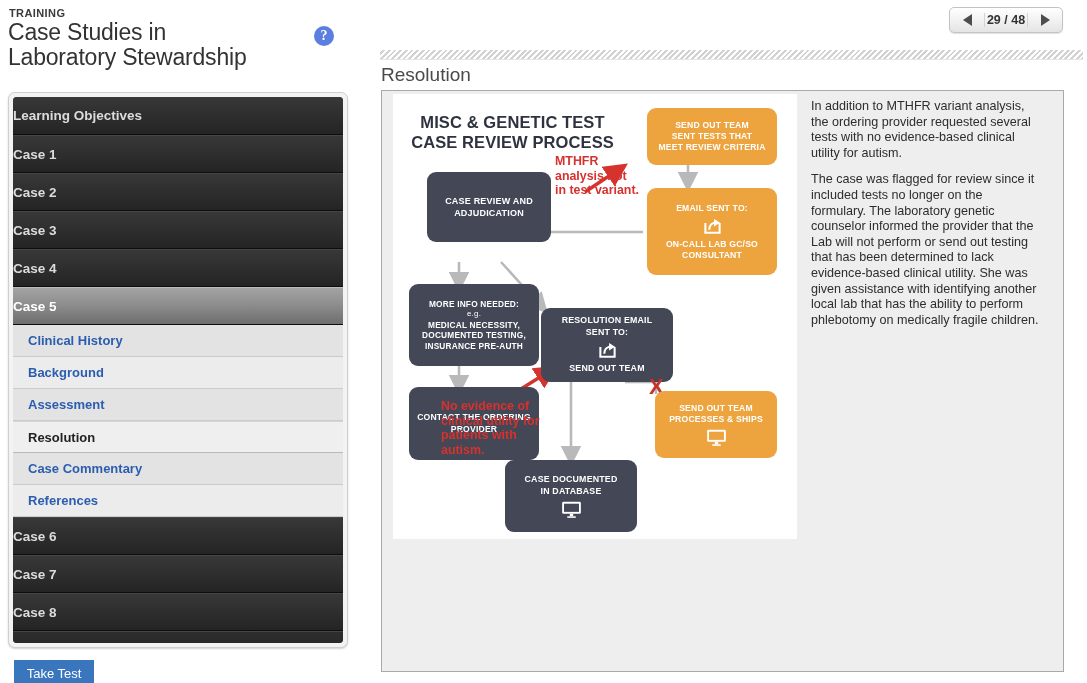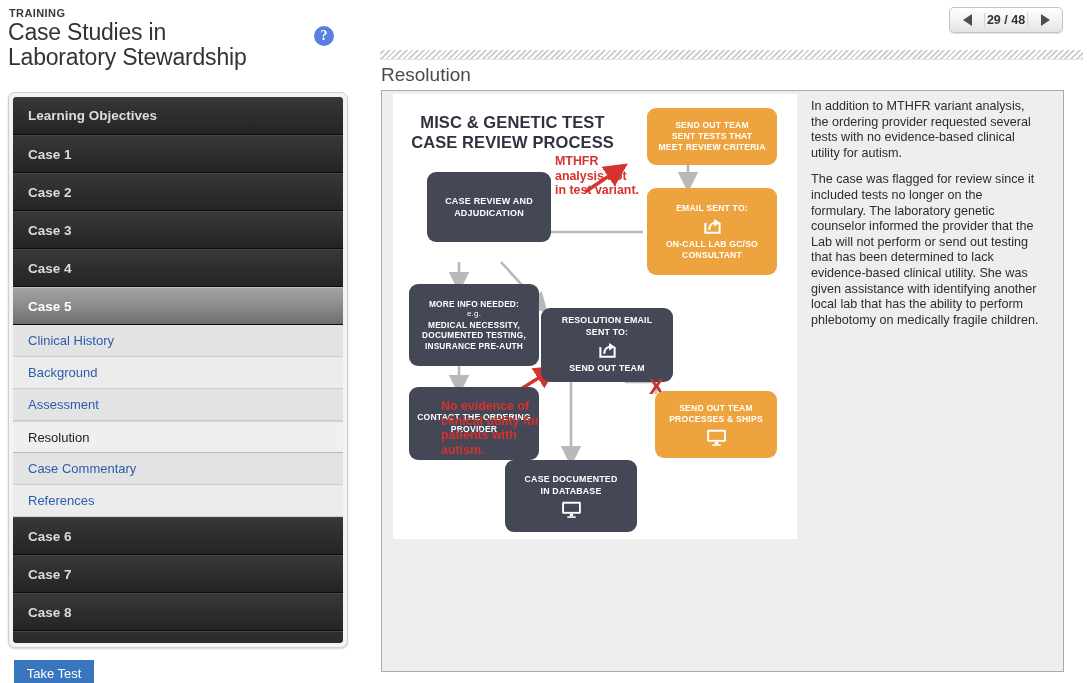--- a/index.html
+++ b/index.html
@@ -45,39 +45,38 @@
     padding: 4px;
     box-shadow: 0 1px 2px rgba(0,0,0,.18);
   }
   .nav-inner {
     width: 100%; height: 100%;
     border-radius: 4px; overflow: hidden;
     background: #2b2b2b;
   }
   .nav-item {
     height: 38px; line-height: 38px;
-    padding-left: 15px;
     font-size: 13.5px; font-weight: bold;
     color: #dcdcdc;
     background: linear-gradient(to bottom, #383838 0%, #2e2e2e 50%, #242424 100%);
     border-bottom: 1px solid #0d0d0d;
     border-top: 1px solid #464646;
     cursor: pointer;
     white-space: nowrap;
   }
   .nav-item.first { border-top: none; }
   .nav-item.active-case {
     background: linear-gradient(to bottom, #a3a3a3 0%, #8e8e8e 45%, #6e6e6e 100%);
     color: #ffffff;
     border-top: 1px solid #bdbdbd;
   }
   .nav-sub {
     height: 32px; line-height: 32px;
     padding-left: 15px;
-    font-size: 13px; font-weight: normal;
+    font-size: 13px; font-weight: bold;
     color: #2a5db0;
     background: #e3e3e3;
     border-bottom: 1px solid #cbcbcb;
     cursor: pointer;
   }
   .nav-sub.alt { background: #ececec; }
   .nav-sub.current {
     color: #222222;
     background: #efefef;
     border-bottom: 1px solid #b9b9b9;

